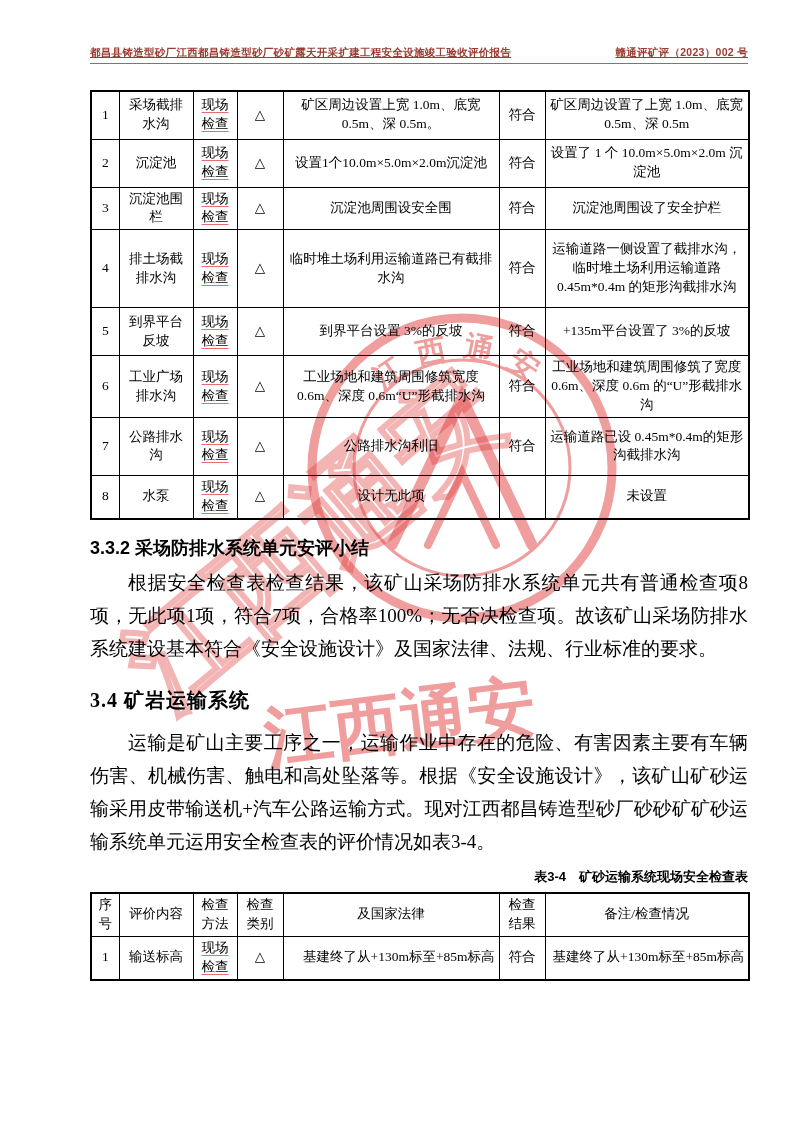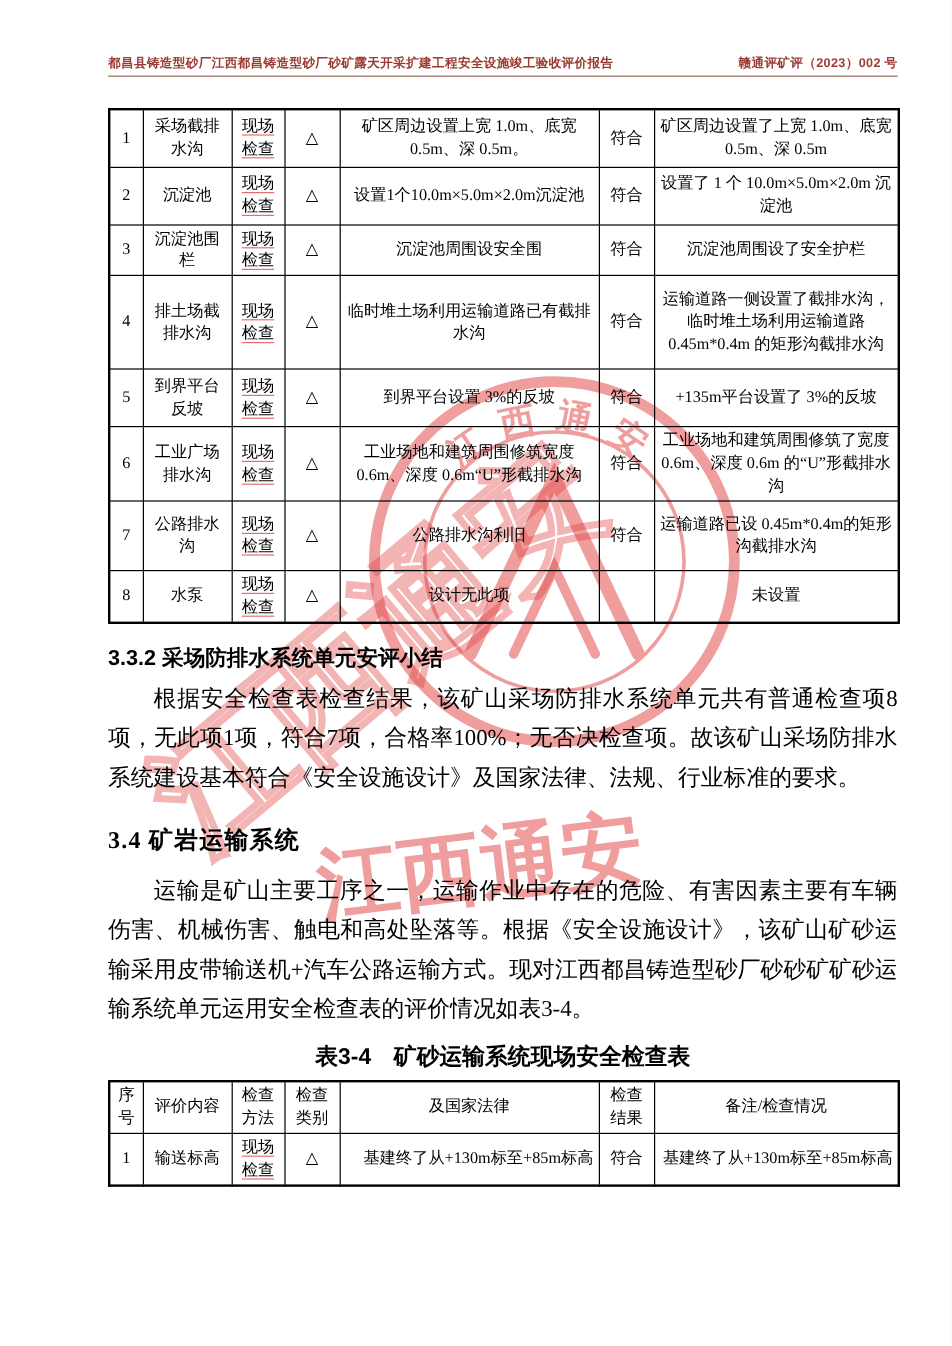--- a/index.html
+++ b/index.html
@@ -13,20 +13,21 @@
     overflow: hidden;
     outline: 1px solid #e6e6e6;
   }
   .content { position: absolute; left: 90px; top: 46px; width: 658px; }
 
   .doc-header {
     display: flex; justify-content: space-between; align-items: flex-end;
     color: #9a3c33; font-weight: 700; font-size: 10.5px; letter-spacing: .3px;
     padding-bottom: 3px; border-bottom: 1px solid #9a6b5e; white-space: nowrap;
     font-family: "Liberation Sans", "DejaVu Sans", sans-serif;
+    text-decoration: underline;
   }
 
   table.tbl {
     width: 100%; border-collapse: collapse; table-layout: fixed;
     border: 2px solid #000;
   }
   .tbl1 { margin-top: 26px; }
   .tbl2 { margin-top: 6px; }
   .tbl td, .tbl th {
     border: 1px solid #000;
@@ -60,21 +61,21 @@
   .h-main {
     font-family: "Liberation Serif", serif;
     font-size: 20px; font-weight: 700; letter-spacing: 1px; margin: 22px 0 12px 0;
   }
   .body-p {
     font-size: 19px; line-height: 33px; text-indent: 2em;
     text-align: justify; margin: 6px 0 0 0;
   }
   .tbl-caption {
     font-family: "Liberation Sans", "DejaVu Sans", sans-serif;
-    font-size: 19px; font-weight: 700; text-align: center; margin-top: 10px;
+    font-size: 13px; font-weight: 700; text-align: right; margin-top: 10px;
   }
   .page-number {
     position: absolute; left: 0; right: 0; top: 1038px;
     text-align: center; font-size: 13px;
   }
   .watermark {
     position: absolute; left: 0; top: 0; z-index: 5;
     pointer-events: none; mix-blend-mode: multiply;
   }
 </style>

